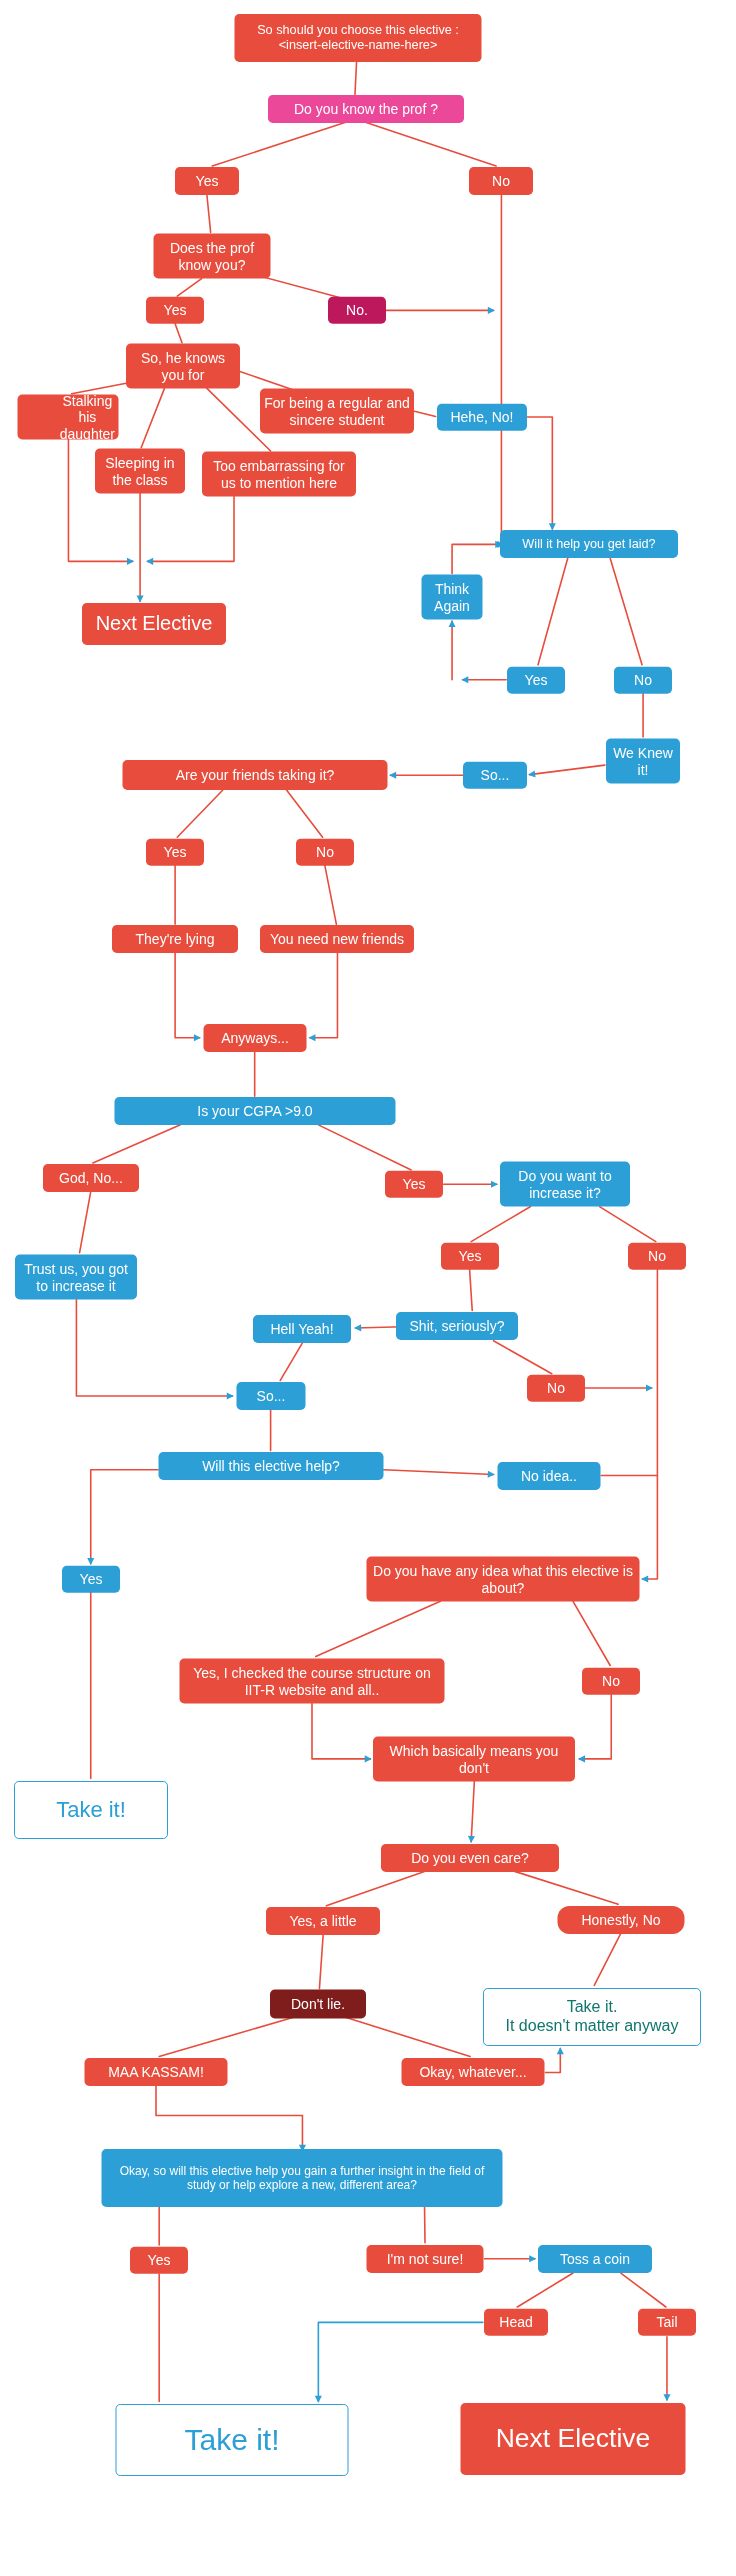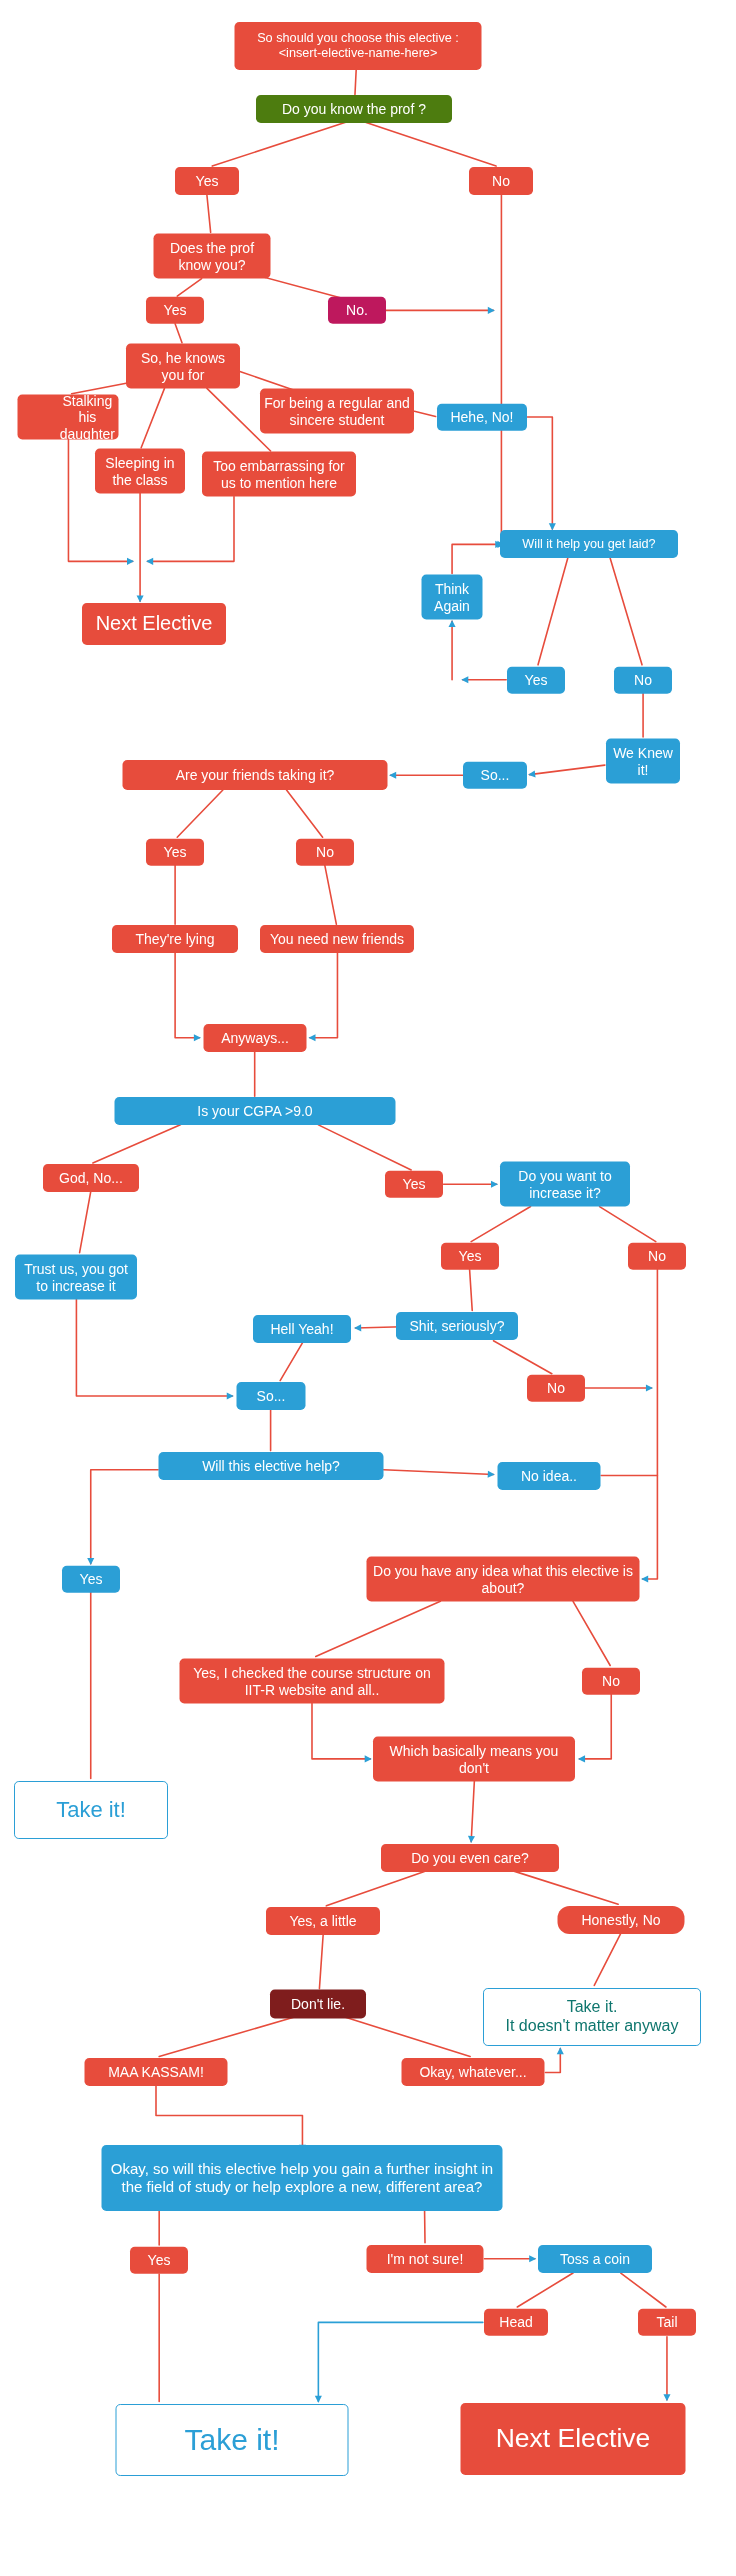--- a/index.html
+++ b/index.html
@@ -114,23 +114,23 @@
       <polyline points="294,3932 294,3987 570,3987 570,4053" class="edge" stroke="#e74c3c" marker-end="url(#arrowhead)"></polyline>
       <polyline points="300,4152 300,4231" class="edge" stroke="#e74c3c"></polyline>
       <polyline points="800,4152 801,4227" class="edge" stroke="#e74c3c"></polyline>
       <polyline points="913,4257 1008,4257" class="edge" stroke="#e74c3c" marker-end="url(#arrowhead)"></polyline>
       <polyline points="1080,4284 975,4348" class="edge" stroke="#e74c3c"></polyline>
       <polyline points="1170,4284 1255,4348" class="edge" stroke="#e74c3c"></polyline>
       <polyline points="910,4377 600,4377 600,4526" class="edge" stroke="#2b9fd6" marker-end="url(#arrowhead)"></polyline>
       <polyline points="300,4286 300,4526" class="edge" stroke="#e74c3c"></polyline>
       <polyline points="1257,4404 1257,4523" class="edge" stroke="#e74c3c" marker-end="url(#arrowhead)"></polyline>
     </svg>
-<div class="node" style="left: 358px; top: 38px; width: 247px; height: 48px; font-size: 12.7px; background: rgb(231, 76, 60); margin-top: 8px;">So should you choose this elective :
+<div class="node" style="left: 358px; top: 38px; width: 247px; height: 48px; font-size: 12.7px; background: rgb(231, 76, 60);">So should you choose this elective :
 &lt;insert-elective-name-here&gt;</div>
-    <div class="node" style="left: 354px; top: 109px; width: 196px; height: 28px; background: #4d7c0f;">Do you know the prof ?</div>
+    <div class="node" style="left: 366px; top: 109px; width: 196px; height: 28px; background: #ec4899;">Do you know the prof ?</div>
     <div class="node" style="left: 207px; top: 181px; width: 64px; height: 28px; background: rgb(231, 76, 60);">Yes</div>
     <div class="node" style="left: 501px; top: 181px; width: 64px; height: 28px; background: rgb(231, 76, 60);">No</div>
     <div class="node" style="left: 212px; top: 256px; width: 117px; height: 45px; background: rgb(231, 76, 60);">Does the prof know you?</div>
     <div class="node" style="left: 175px; top: 310px; width: 58px; height: 26.5px; background: rgb(231, 76, 60);">Yes</div>
     <div class="node" style="left: 357px; top: 310px; width: 58px; height: 26.5px; background: #be185d;">No.</div>
     <div class="node" style="left: 183px; top: 366px; width: 114px; height: 45px; background: rgb(231, 76, 60);">So, he knows you for</div>
     <div class="node" style="left: 68px; top: 417px; width: 101px; height: 45px; background: rgb(231, 76, 60); padding-left: 43px;">Stalking his daughter</div>
     <div class="node" style="left: 337px; top: 411px; width: 154px; height: 45px; background: rgb(231, 76, 60);">For being a regular and sincere student</div>
     <div class="node" style="left: 482px; top: 417px; width: 90px; height: 26.5px; background: rgb(43, 159, 214);">Hehe, No!</div>
     <div class="node" style="left: 140px; top: 471px; width: 90px; height: 45px; background: rgb(231, 76, 60);">Sleeping in the class</div>
@@ -168,21 +168,21 @@
     <div class="node" style="left: 474px; top: 1759px; width: 202px; height: 45px; background: rgb(231, 76, 60);">Which basically means you don't</div>
     <div class="node" style="left: 91px; top: 1810px; width: 154px; height: 58px; font-size: 22px; background: rgb(255, 255, 255); border: 1.6px solid rgb(43, 159, 214); color: rgb(43, 159, 214);">Take it!</div>
     <div class="node" style="left: 470px; top: 1858px; width: 178px; height: 28px; background: rgb(231, 76, 60);">Do you even care?</div>
     <div class="node" style="left: 323px; top: 1921px; width: 114px; height: 28px; background: rgb(231, 76, 60);">Yes, a little</div>
     <div class="node" style="left: 621px; top: 1920px; width: 127px; height: 28px; background: rgb(231, 76, 60); border-radius: 12px;">Honestly, No</div>
     <div class="node" style="left: 318px; top: 2004px; width: 96px; height: 29px; background: #7f1d1d;">Don't lie.</div>
     <div class="node" style="left: 592px; top: 2017px; width: 218px; height: 58px; font-size: 16px; background: rgb(255, 255, 255); border: 1.6px solid rgb(43, 159, 214); color: #0f766e;">Take it.
 It doesn't matter anyway</div>
     <div class="node" style="left: 156px; top: 2072px; width: 143px; height: 28px; background: rgb(231, 76, 60);">MAA KASSAM!</div>
     <div class="node" style="left: 473px; top: 2072px; width: 143px; height: 28px; background: rgb(231, 76, 60);">Okay, whatever...</div>
-    <div class="node" style="left: 302px; top: 2178px; width: 401px; height: 66px; font-size: 15px; background: rgb(43, 159, 214);">Okay, so will this elective help you gain a further insight in the field of study or help explore a new, different area?</div>
+    <div class="node" style="left: 302px; top: 2178px; width: 401px; height: 58px; font-size: 12px; background: rgb(43, 159, 214);">Okay, so will this elective help you gain a further insight in the field of study or help explore a new, different area?</div>
     <div class="node" style="left: 159px; top: 2260px; width: 58px; height: 26.5px; background: rgb(231, 76, 60);">Yes</div>
     <div class="node" style="left: 425px; top: 2259px; width: 117px; height: 28px; background: rgb(231, 76, 60);">I'm not sure!</div>
     <div class="node" style="left: 595px; top: 2259px; width: 114px; height: 28px; background: rgb(43, 159, 214);">Toss a coin</div>
     <div class="node" style="left: 516px; top: 2322px; width: 64px; height: 26.5px; background: rgb(231, 76, 60);">Head</div>
     <div class="node" style="left: 667px; top: 2322px; width: 58px; height: 26.5px; background: rgb(231, 76, 60);">Tail</div>
     <div class="node" style="left: 232px; top: 2440px; width: 233px; height: 72px; font-size: 30px; background: rgb(255, 255, 255); border: 1.6px solid rgb(43, 159, 214); color: rgb(43, 159, 214);">Take it!</div>
     <div class="node" style="left: 573px; top: 2439px; width: 225px; height: 72px; font-size: 26.5px; background: rgb(231, 76, 60);">Next Elective</div>
   </div>
 
 

